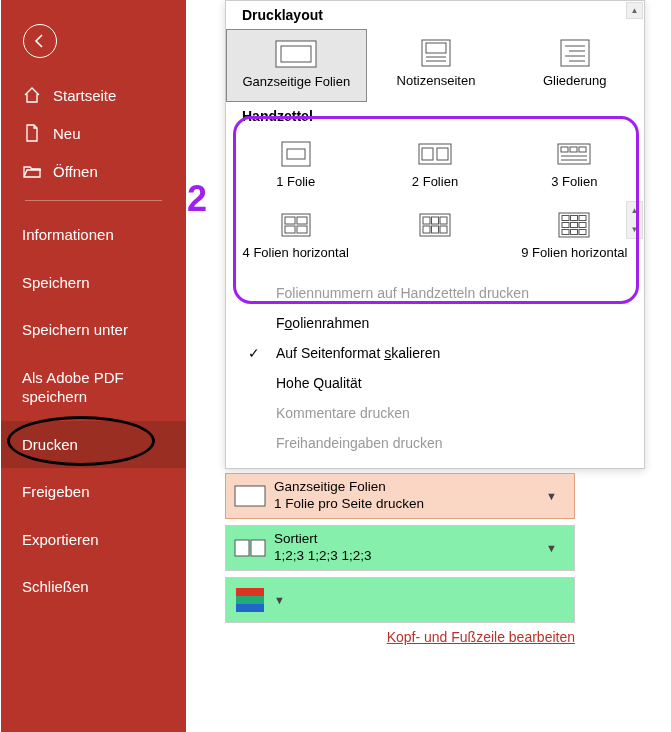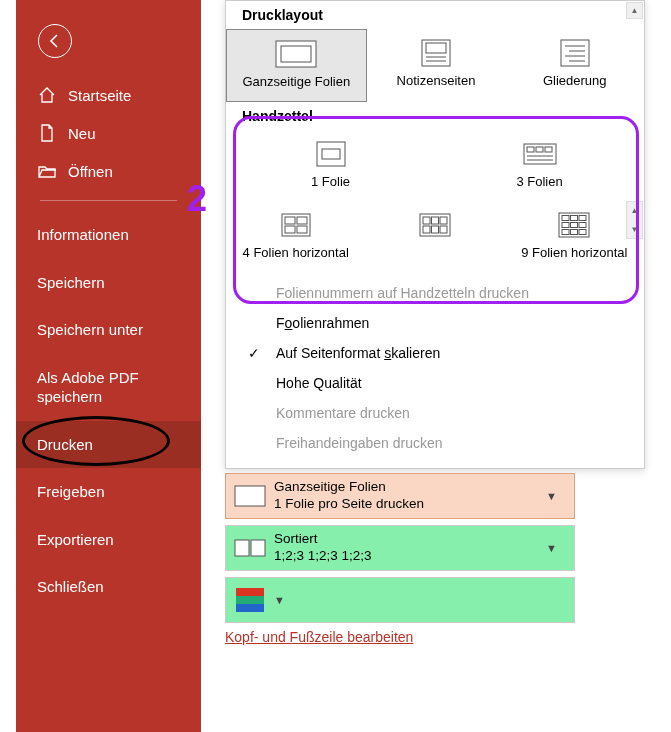--- a/index.html
+++ b/index.html
@@ -1,18 +1,18 @@
 <!DOCTYPE html>
 <html><head>
 <meta charset="utf-8">
 <style>
   * { box-sizing: border-box; margin: 0; padding: 0; }
   body { font-family: "Segoe UI", Arial, sans-serif; font-size: 14px; background: #fff; width: 671px; height: 732px; overflow: hidden; position: relative; }
   
-  .sidebar { position: absolute; left: 16px; top: 0; width: 185px; height: 732px; background: #B7342A; color: #fff; padding-top: 18px; }
+  .sidebar { position: absolute; left: 1px; top: 0; width: 185px; height: 732px; background: #B7342A; color: #fff; padding-top: 18px; }
   .back-btn { margin: 6px 0 18px 22px; width: 34px; height: 34px; border: 1.5px solid #fff; border-radius: 50%; display: flex; align-items: center; justify-content: center; cursor: pointer; }
   .sidebar-item { display: flex; align-items: center; padding: 10px 0 10px 22px; cursor: pointer; font-size: 15px; }
   .sidebar-item.with-icon .icon { width: 18px; height: 18px; margin-right: 12px; flex-shrink: 0; }
   .sidebar-sep { border: none; border-top: 1px solid rgba(255,255,255,0.35); margin: 10px 24px; }
   .sidebar-sub { padding: 14px 22px 14px 21px; cursor: pointer; font-size: 15px; line-height: 1.3; }
   .sidebar-sub.active { background: #9A2E23; }
   .print-circle { position: absolute; left: 6px; width: 148px; height: 50px; border: 3px solid #000; border-radius: 50%; pointer-events: none; }
   
   .annotation-2 { position: absolute; left: 187px; top: 178px; font-size: 36px; font-weight: bold; color: #A020F0; }
   
@@ -39,21 +39,21 @@
   
   .settings-stack { margin-top: 4px; width: 350px; }
   .setting-row { display: flex; align-items: center; border: 1px solid #ccc; background: #86efac; margin-bottom: 6px; height: 46px; position: relative; cursor: pointer; }
   .setting-row.active { background: #FAD6C4; border-color: #E0A080; }
   .setting-row .sicon { width: 48px; display: flex; align-items: center; justify-content: center; flex-shrink: 0; }
   .setting-row .stext { flex: 1; display: flex; flex-direction: column; justify-content: center; line-height: 1.25; font-size: 13.5px; }
   .setting-row .stext .line1 { }
   .setting-row .stext .line2 { }
   .setting-row .caret { width: 28px; color: #444; font-size: 11px; }
   
-  .footer-link { text-align: left; margin-top: 4px; width: 350px; }
+  .footer-link { text-align: right; margin-top: 4px; width: 350px; }
   .footer-link a { color: #B7342A; text-decoration: underline; font-size: 14px; }
   
   
   svg { display: block; }
 </style>
 </head>
 <body>
 
 <div class="sidebar">
   <div class="back-btn">
@@ -149,20 +149,30 @@
     <div class="dd-section-title">Handzettel</div>
     <div class="dd-row">
       <div class="dd-cell">
         <div class="iconbox">
           <svg width="30" height="26" viewBox="0 0 30 26">
               <rect x="1" y="1" width="28" height="24" stroke="#555" fill="#fff"></rect>
               <rect x="6" y="8" width="18" height="10" stroke="#555" fill="#fff"></rect>
             </svg>
         </div>
         <div class="label">1 Folie</div>
+      </div>
+      <div class="dd-cell">
+        <div class="iconbox">
+          <svg width="34" height="22" viewBox="0 0 34 22">
+              <rect x="1" y="1" width="32" height="20" stroke="#555" fill="#fff"></rect>
+              <rect x="4" y="5" width="11" height="12" stroke="#555" fill="#fff"></rect>
+              <rect x="19" y="5" width="11" height="12" stroke="#555" fill="#fff"></rect>
+            </svg>
+        </div>
+        <div class="label">2 Folien</div>
       </div>
       <div class="dd-cell">
         <div class="iconbox">
           <svg width="34" height="22" viewBox="0 0 34 22">
               <rect x="1" y="1" width="32" height="20" stroke="#555" fill="#fff"></rect>
               <rect x="4" y="4" width="7" height="5" stroke="#555" fill="#fff"></rect>
               <rect x="13" y="4" width="7" height="5" stroke="#555" fill="#fff"></rect>
               <rect x="22" y="4" width="7" height="5" stroke="#555" fill="#fff"></rect>
               <line x1="4" y1="13" x2="30" y2="13" stroke="#555"></line>
               <line x1="4" y1="17" x2="30" y2="17" stroke="#555"></line>

